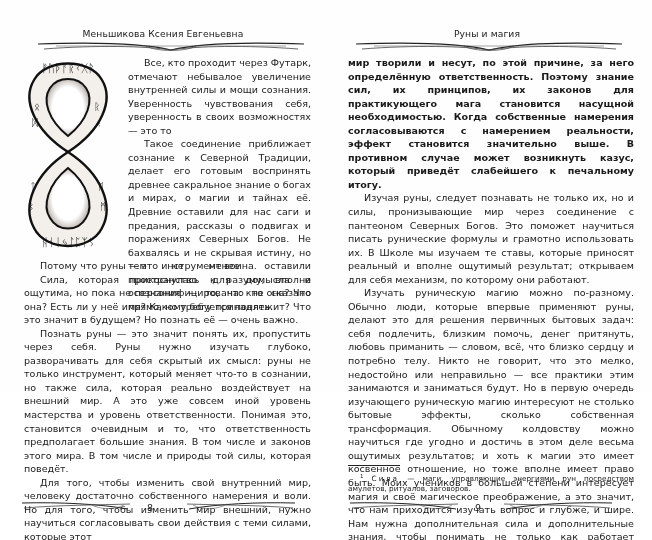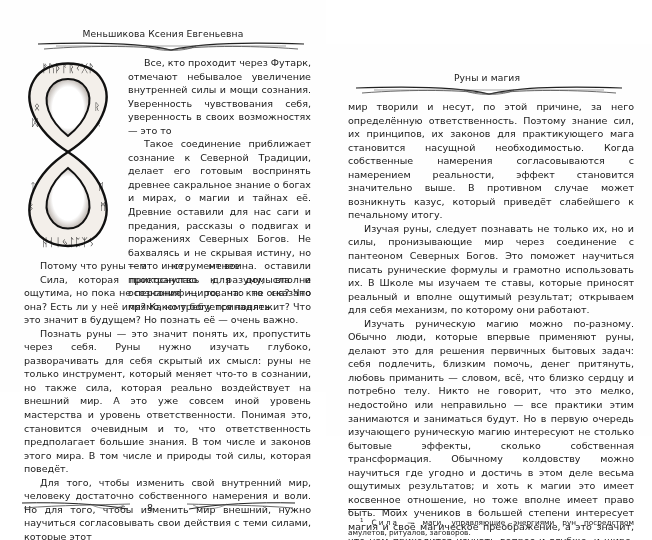--- a/index.html
+++ b/index.html
@@ -1,29 +1,29 @@
 <!DOCTYPE html>
 <html><head>
 <meta charset="utf-8">
 <style>
   html, body { margin:0; padding:0; background:#ffffff; }
   body { width:652px; height:540px; position:relative; overflow:hidden;
          font-family:"DejaVu Sans", "Liberation Sans", sans-serif; color:#1a1a1a; }
   .page { position:absolute; top:0; width:326px; height:392px; background:#fefefe; }
   .page.left { left:0; }
-  .page.right { left:326px;margin-top:44px; }
+  .page.right { left:326px; }
   .running-head { position:absolute; top:28px; width:100%; text-align:center;
                   font-size:9.2px; letter-spacing:0.1px; }
   .page.left .running-head { left:0; }
   .page.right .running-head { left:-2px; }
   .flourish { position:absolute; }
   .flourish svg { display:block; }
   .text { position:absolute; font-size:9.55px; line-height:13.55px; text-align:justify; }
   .text p { margin:0; text-indent:16px; }
-  .text p.noindent { text-indent:0; }
+  .text p.noindent { text-indent:0;font-weight:bold; }
   .text p.bold { font-weight:normal; }
   .left .text.wrap { top:56px; left:128px; width:183px; }
   .left .text.full { top:259px; left:24px; width:287px; }
   .right .text.full { top:56px; left:22px; width:286px; }
   .footnote-rule { position:absolute; left:22px; top:465px; width:52px; border-top:1px solid #222; }
   .footnote { position:absolute; left:22px; top:472px; width:286px; font-size:7.3px; line-height:9.8px; text-align:justify; }
   .footnote .spaced { letter-spacing:2.2px; }
   .pagenum { position:absolute; top:502px; width:20px; text-align:center; font-size:9.5px; }
   .rune-figure { position:absolute; left:14px; top:50px; width:108px; height:210px; }
 </style>

